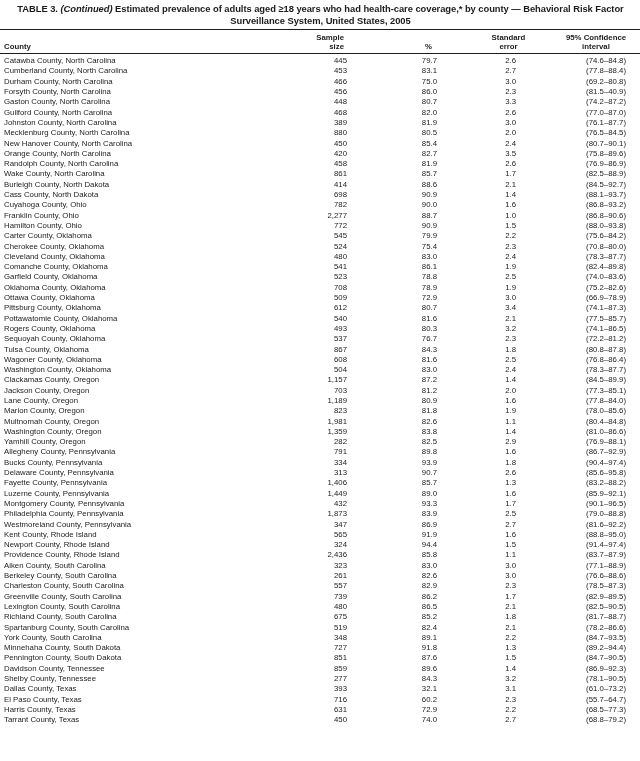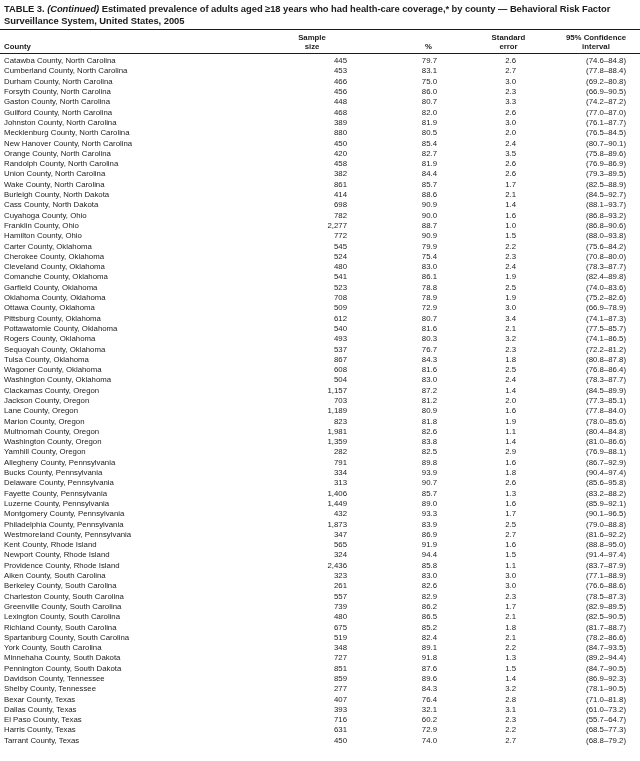--- a/index.html
+++ b/index.html
@@ -11,20 +11,21 @@
     overflow: hidden;
   }
   .page { width: 640px; }
   .title {
     padding: 3px 3px 0 4px;
     font-size: 9.4px;
     line-height: 11.6px;
     font-weight: bold;
     letter-spacing: -0.05px;
     width: 633px;
+    text-align: center;
   }
   .title .continued { font-style: italic; }
   table.prevalence {
     border-collapse: collapse;
     table-layout: fixed;
     width: 640px;
     margin-top: 3px;
   }
   col.c-county { width: 280px; }
   col.c-sample { width: 67px; }
@@ -36,21 +37,21 @@
     border-bottom: 1px solid #1c1c1c;
     font-size: 7.8px;
     line-height: 9px;
     font-weight: bold;
     vertical-align: bottom;
     padding: 2px 0 2px 0;
     height: 19px;
     white-space: pre-line;
   }
   th.h-county { text-align: left; padding-left: 4px; }
-  th.h-sample { text-align: center; padding-right: 3px; }
+  th.h-sample { text-align: right; padding-right: 3px; }
   th.h-pct    { text-align: right; padding-right: 5px; }
   th.h-se     { text-align: center; }
   th.h-se .shift  { display: inline-block; transform: translateX(32px); text-align: center; }
   th.h-ci     { text-align: center; padding-right: 8px; }
   th.h-ci .shift  { display: inline-block; transform: translateX(22px); text-align: center; }
   tbody td {
     font-size: 7.8px;
     line-height: 10.3px;
     height: 10.3px;
     padding: 0;
@@ -112,21 +113,21 @@
     <td class="num">466</td>
     <td class="num">75.0</td>
     <td class="num">3.0</td>
     <td class="num ci">(69.2–80.8)</td>
   </tr>
         <tr>
     <td class="county">Forsyth County, North Carolina</td>
     <td class="num">456</td>
     <td class="num">86.0</td>
     <td class="num">2.3</td>
-    <td class="num ci">(66.9–90.5)</td>
+    <td class="num ci">(81.5–40.9)</td>
   </tr>
         <tr>
     <td class="county">Gaston County, North Carolina</td>
     <td class="num">448</td>
     <td class="num">80.7</td>
     <td class="num">3.3</td>
     <td class="num ci">(74.2–87.2)</td>
   </tr>
         <tr>
     <td class="county">Guilford County, North Carolina</td>
@@ -164,27 +165,20 @@
     <td class="num ci">(75.8–89.6)</td>
   </tr>
         <tr>
     <td class="county">Randolph County, North Carolina</td>
     <td class="num">458</td>
     <td class="num">81.9</td>
     <td class="num">2.6</td>
     <td class="num ci">(76.9–86.9)</td>
   </tr>
         <tr>
-    <td class="county">Union County, North Carolina</td>
-    <td class="num">382</td>
-    <td class="num">84.4</td>
-    <td class="num">2.6</td>
-    <td class="num ci">(79.3–89.5)</td>
-  </tr>
-        <tr>
     <td class="county">Wake County, North Carolina</td>
     <td class="num">861</td>
     <td class="num">85.7</td>
     <td class="num">1.7</td>
     <td class="num ci">(82.5–88.9)</td>
   </tr>
         <tr>
     <td class="county">Burleigh County, North Dakota</td>
     <td class="num">414</td>
     <td class="num">88.6</td>
@@ -521,27 +515,20 @@
     <td class="num ci">(86.9–92.3)</td>
   </tr>
         <tr>
     <td class="county">Shelby County, Tennessee</td>
     <td class="num">277</td>
     <td class="num">84.3</td>
     <td class="num">3.2</td>
     <td class="num ci">(78.1–90.5)</td>
   </tr>
         <tr>
-    <td class="county">Bexar County, Texas</td>
-    <td class="num">407</td>
-    <td class="num">76.4</td>
-    <td class="num">2.8</td>
-    <td class="num ci">(71.0–81.8)</td>
-  </tr>
-        <tr>
     <td class="county">Dallas County, Texas</td>
     <td class="num">393</td>
     <td class="num">32.1</td>
     <td class="num">3.1</td>
     <td class="num ci">(61.0–73.2)</td>
   </tr>
         <tr>
     <td class="county">El Paso County, Texas</td>
     <td class="num">716</td>
     <td class="num">60.2</td>

